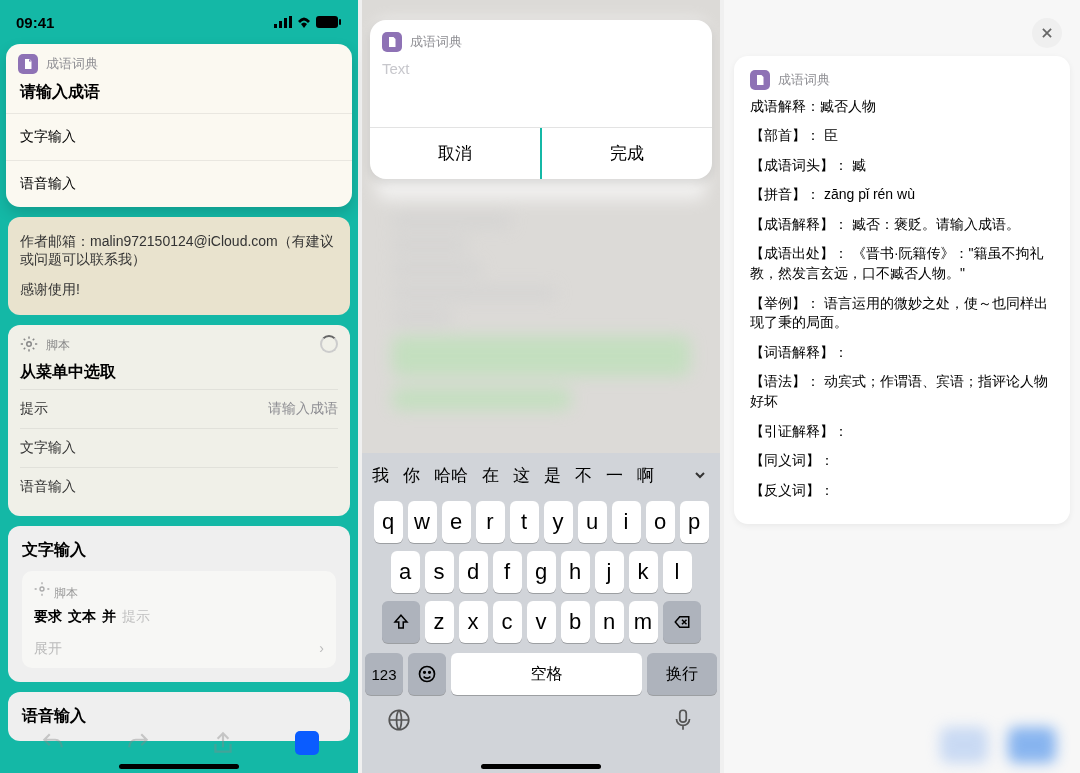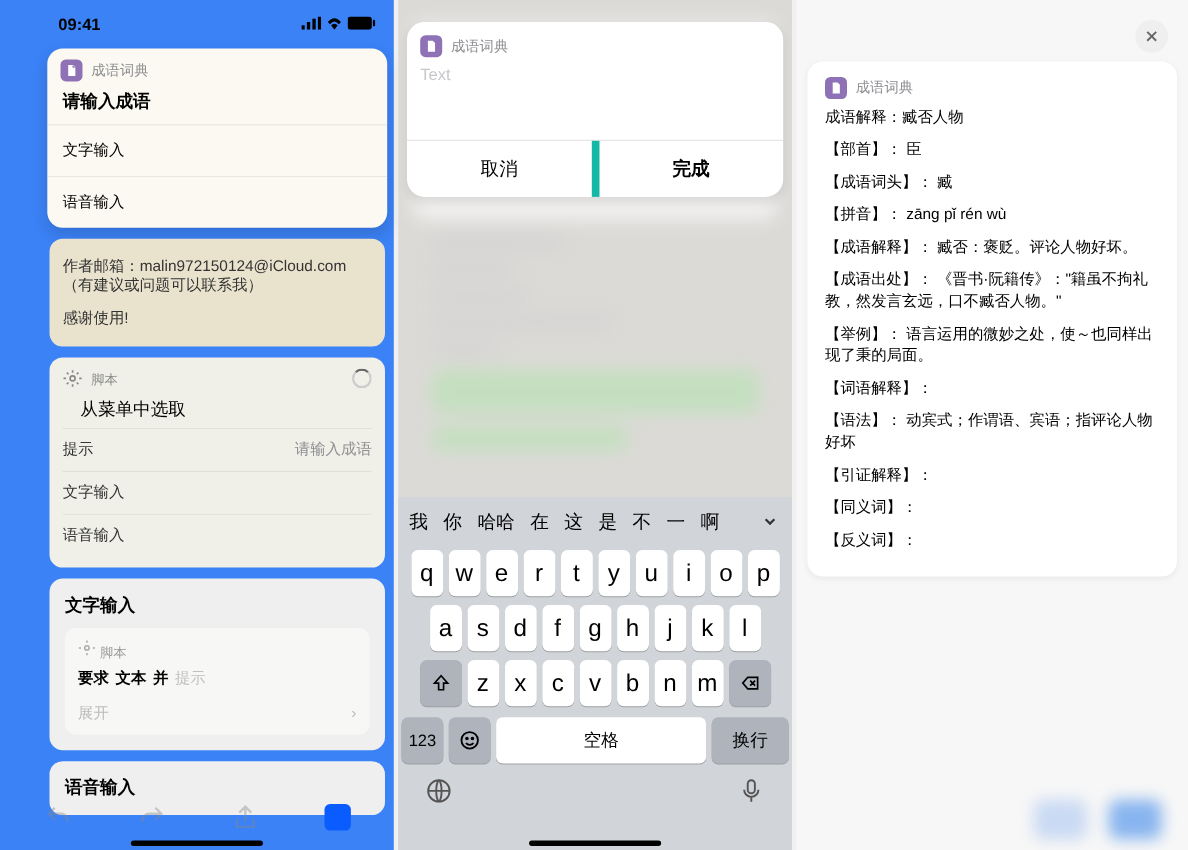--- a/index.html
+++ b/index.html
@@ -1,37 +1,37 @@
 <!DOCTYPE html>
 <html><head>
 <meta charset="utf-8">
 <style>
   * { box-sizing: border-box; margin: 0; padding: 0; font-family: -apple-system, "PingFang SC", sans-serif; }
   body { display: flex; width: 1080px; height: 773px; background: #f0f0f0; overflow: hidden; }
   .screen { position: relative; height: 773px; background: #fff; }
-  .screen1 { width: 358px; background: #3b82f6; padding-left: 37px; }
+  .screen1 { width: 358px; background: #14b8a6; }
   .screen2 { width: 358px; margin-left: 4px; background: #dcdad7; }
   .screen3 { width: 356px; margin-left: 4px; background: #f7f7f7; }
 
   
   .statusbar { height: 44px; display: flex; align-items: center; justify-content: space-between; padding: 0 16px; font-weight: 600; font-size: 15px; }
   .sb-right { display: flex; align-items: center; gap: 4px; }
 
   .sheet1 { margin: 0 6px; background: #fbf9f1; border-radius: 14px; overflow: hidden; box-shadow: 0 6px 14px rgba(0,0,0,.15); }
   .sheet1-header { display: flex; align-items: center; gap: 8px; padding: 10px 12px 4px; font-size: 13px; color: #8e8e93; }
   .appicon { width: 20px; height: 20px; background: #8e72b5; border-radius: 5px; display: flex; align-items: center; justify-content: center; }
   .appicon svg { width: 12px; height: 12px; }
   .sheet1-title { font-size: 16px; font-weight: 600; padding: 4px 14px 10px; color:#000; }
   .sheet1-row { font-size: 14px; padding: 14px; border-top: 1px solid rgba(0,0,0,.07); color:#000;}
 
   .bg-card { margin: 10px 8px 0; background: #e9e3ce; border-radius: 12px; padding: 10px 12px; font-size: 14px; color: #333; }
   .bg-card.light { background: #f0f0e8; }
   .bg-card .row { padding: 6px 0; }
   .bg-card .hdr { display:flex; align-items:center; gap:8px; font-size:12px; color:#888;}
-  .bg-card .title { font-size:16px; font-weight:400; margin:6px 16px; color:#000;}
+  .bg-card .title { font-size:16px; font-weight:700; margin:6px 0; color:#000;}
   .sub-row { display:flex; justify-content:space-between; padding:10px 0; border-top:1px solid rgba(0,0,0,.06); font-size:14px;}
   .sub-row:first-of-type{border-top:none;}
   .sub-row .hint{color:#8e8e93;}
   .spinner{width:18px;height:18px;border:2px solid #ccc;border-top-color:#666;border-radius:50%;}
 
   .grey-pill { margin:10px 8px 0; background:#efefef; border-radius:12px; padding:14px; font-size:16px; font-weight:600; color:#000;}
   .nested-card{ margin:10px 0 0; background:#f7f7f5; border-radius:10px; padding:10px 12px; font-size:14px;}
   .nested-card .line{ display:flex; align-items:center; gap:6px; margin:6px 0;}
   .nested-card .muted{color:#c0c0c0;}
   .arrow-row{display:flex;justify-content:space-between;align-items:flex-start;color:#bbb;padding-top:8px;}
@@ -45,21 +45,21 @@
   .screen2-blur{position:absolute;inset:0;filter:blur(8px);opacity:.6;}
   .blur-block{background:#fff;border-radius:10px;margin:14px;}
   .blur-line{height:14px;background:#d0d0d0;border-radius:4px;margin:10px 0;}
   .green-block{height:40px;background:#b4e3b0;border-radius:8px;margin:12px 0;}
 
   .sheet2{position:relative;margin:20px 8px 0;background:#fff;border-radius:16px;overflow:hidden;box-shadow:0 4px 10px rgba(0,0,0,.1);}
   .sheet2-body{padding:10px 12px 50px;}
   .sheet2-body .ph{color:#c7c7cc;font-size:15px;margin-top:6px;}
   .sheet2-actions{display:flex;border-top:1px solid #e3e3e3;}
   .sheet2-actions div{flex:1;text-align:center;padding:14px 0;font-size:17px;color:#000;}
-  .sheet2-actions div+div{border-left:7px solid #14b8a6;font-weight:bold;}
+  .sheet2-actions div+div{border-left:2px solid #14b8a6;}
 
   .keyboard{position:absolute;bottom:0;left:0;right:0;background:#d1d4d9;padding-bottom:30px;}
   .cand{display:flex;align-items:center;padding:8px 6px;font-size:17px;gap:14px;color:#000;}
   .cand span:first-child{margin-left:4px;}
   .cand .exp{margin-left:auto;width:28px;height:28px;display:flex;align-items:center;justify-content:center;border-radius:6px;}
   .krow{display:flex;justify-content:center;gap:5px;padding:4px 3px;}
   .key{background:#fff;border-radius:6px;min-width:29px;height:42px;display:flex;align-items:center;justify-content:center;font-size:22px;box-shadow:0 1px 0 rgba(0,0,0,.25);color:#000;}
   .key.func{background:#aeb3bc;min-width:38px;}
   .key.space{flex:1;font-size:16px;}
   .key.ret{min-width:70px;font-size:16px;}
@@ -330,21 +330,21 @@
         <svg viewBox="0 0 24 24" fill="#fff">
             <path d="M6 2h9l4 4v16H6z"></path>
           </svg>
       </span>
       <span>成语词典</span>
     </div>
     <div class="title3">成语解释：臧否人物</div>
     <div class="entry">【部首】： 臣</div>
     <div class="entry">【成语词头】： 臧</div>
     <div class="entry">【拼音】： zāng pǐ rén wù</div>
-    <div class="entry">【成语解释】： 臧否：褒贬。评论人物好坏。</div>
+    <div class="entry">【成语解释】： 臧否：褒贬。请输入成语。</div>
     <div class="entry">【成语出处】： 《晋书·阮籍传》："籍虽不拘礼教，然发言玄远，口不臧否人物。"</div>
     <div class="entry">【举例】： 语言运用的微妙之处，使～也同样出现了秉的局面。</div>
     <div class="entry">【词语解释】：</div>
     <div class="entry">【语法】： 动宾式；作谓语、宾语；指评论人物好坏</div>
     <div class="entry">【引证解释】：</div>
     <div class="entry">【同义词】：</div>
     <div class="entry">【反义词】：</div>
   </div>
   <div class="s3-blur">
     <div class="s3-blob light"></div>

